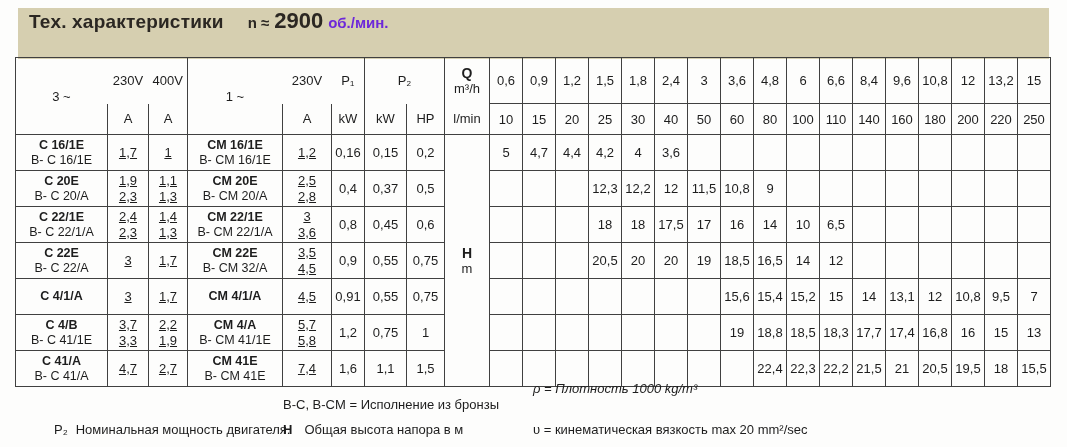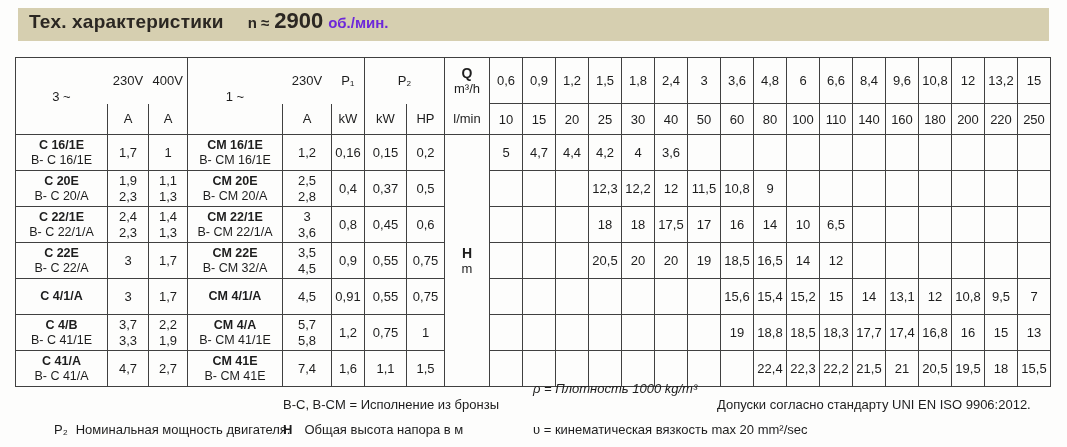--- a/index.html
+++ b/index.html
@@ -3,21 +3,21 @@
 <meta charset="utf-8">
 <style>
   * { margin:0; padding:0; box-sizing:border-box; }
   body { background:#ffffff; }
   .page {
     position:relative; width:1067px; height:447px; background:#fdfdfc;
     font-family:"Liberation Sans", sans-serif; color:#1d1d1d; overflow:hidden;
   }
   
   .title-bar {
-    position:absolute; left:18px; top:8px; width:1031px; height:33px;
+    position:absolute; left:18px; top:8px; width:1031px; height:51px;
     background:#d6cfb0; display:flex; align-items:baseline; padding-left:11px;
   }
   .title-main { font-size:19px; font-weight:bold; color:#2b2722; letter-spacing:0.2px; }
   .title-n    { font-size:15px; font-weight:bold; color:#2b2722; margin-left:24px; }
   .title-rpm  { font-size:22px; font-weight:bold; color:#2b2722; margin:0 5px;text-align:right; }
   .title-unit { font-size:15px; font-weight:bold; color:#6d28d9; }
 
   
   table.tech {
     position:absolute; left:15px; top:57px; width:1035px;
@@ -38,21 +38,21 @@
   .tech tbody td { border:1px solid #404040; }
 
   .model-h { text-align:left; padding-left:22px; padding-bottom:8px; font-size:14px; }
   .vbot { vertical-align:bottom; padding-bottom:5px; font-size:13.5px; }
   .qh div.q   { font-weight:bold; font-size:14px; line-height:15px; }
   .qh div.qu  { font-size:13px; line-height:15px; }
   .fh { vertical-align:bottom; padding-bottom:8px; }
 
   .mcell .l1 { font-weight:bold; font-size:12.5px; line-height:15px; }
   .mcell .l2 { font-size:12.5px; line-height:15px; }
-  .stack div { line-height:16px; }
+  .stack div { line-height:16px;text-decoration:underline; }
   .hm-cell .h { font-weight:bold; font-size:14px; line-height:16px; }
   .hm-cell .m { font-size:13px; line-height:16px; }
 
   
   .fn { position:absolute; font-size:13px; color:#1d1d1d; white-space:nowrap; }
   .fn .sub { margin-right:8px; }
   .fn .bold { font-weight:bold; margin-right:12px; }
 </style>
 </head>
 <body>
@@ -450,17 +450,14 @@
   </div>
   <div class="fn" style="left:283px; top:422px;">
     <span class="bold">H</span><span>Общая высота напора в м</span>
   </div>
   <div class="fn" style="left:533px; top:381px;font-style:italic;">
     <span>ρ = Плотность 1000 kg/m³</span>
   </div>
   <div class="fn" style="left:533px; top:422px;">
     <span>υ = кинематическая вязкость max 20 mm²/sec</span>
   </div>
-  <div class="fn" style="left:717px; top:397px;">
-    <span>Допуски согласно стандарту UNI EN ISO 9906:2012.</span>
-  </div>
 
 </div>
 
 </body></html>

